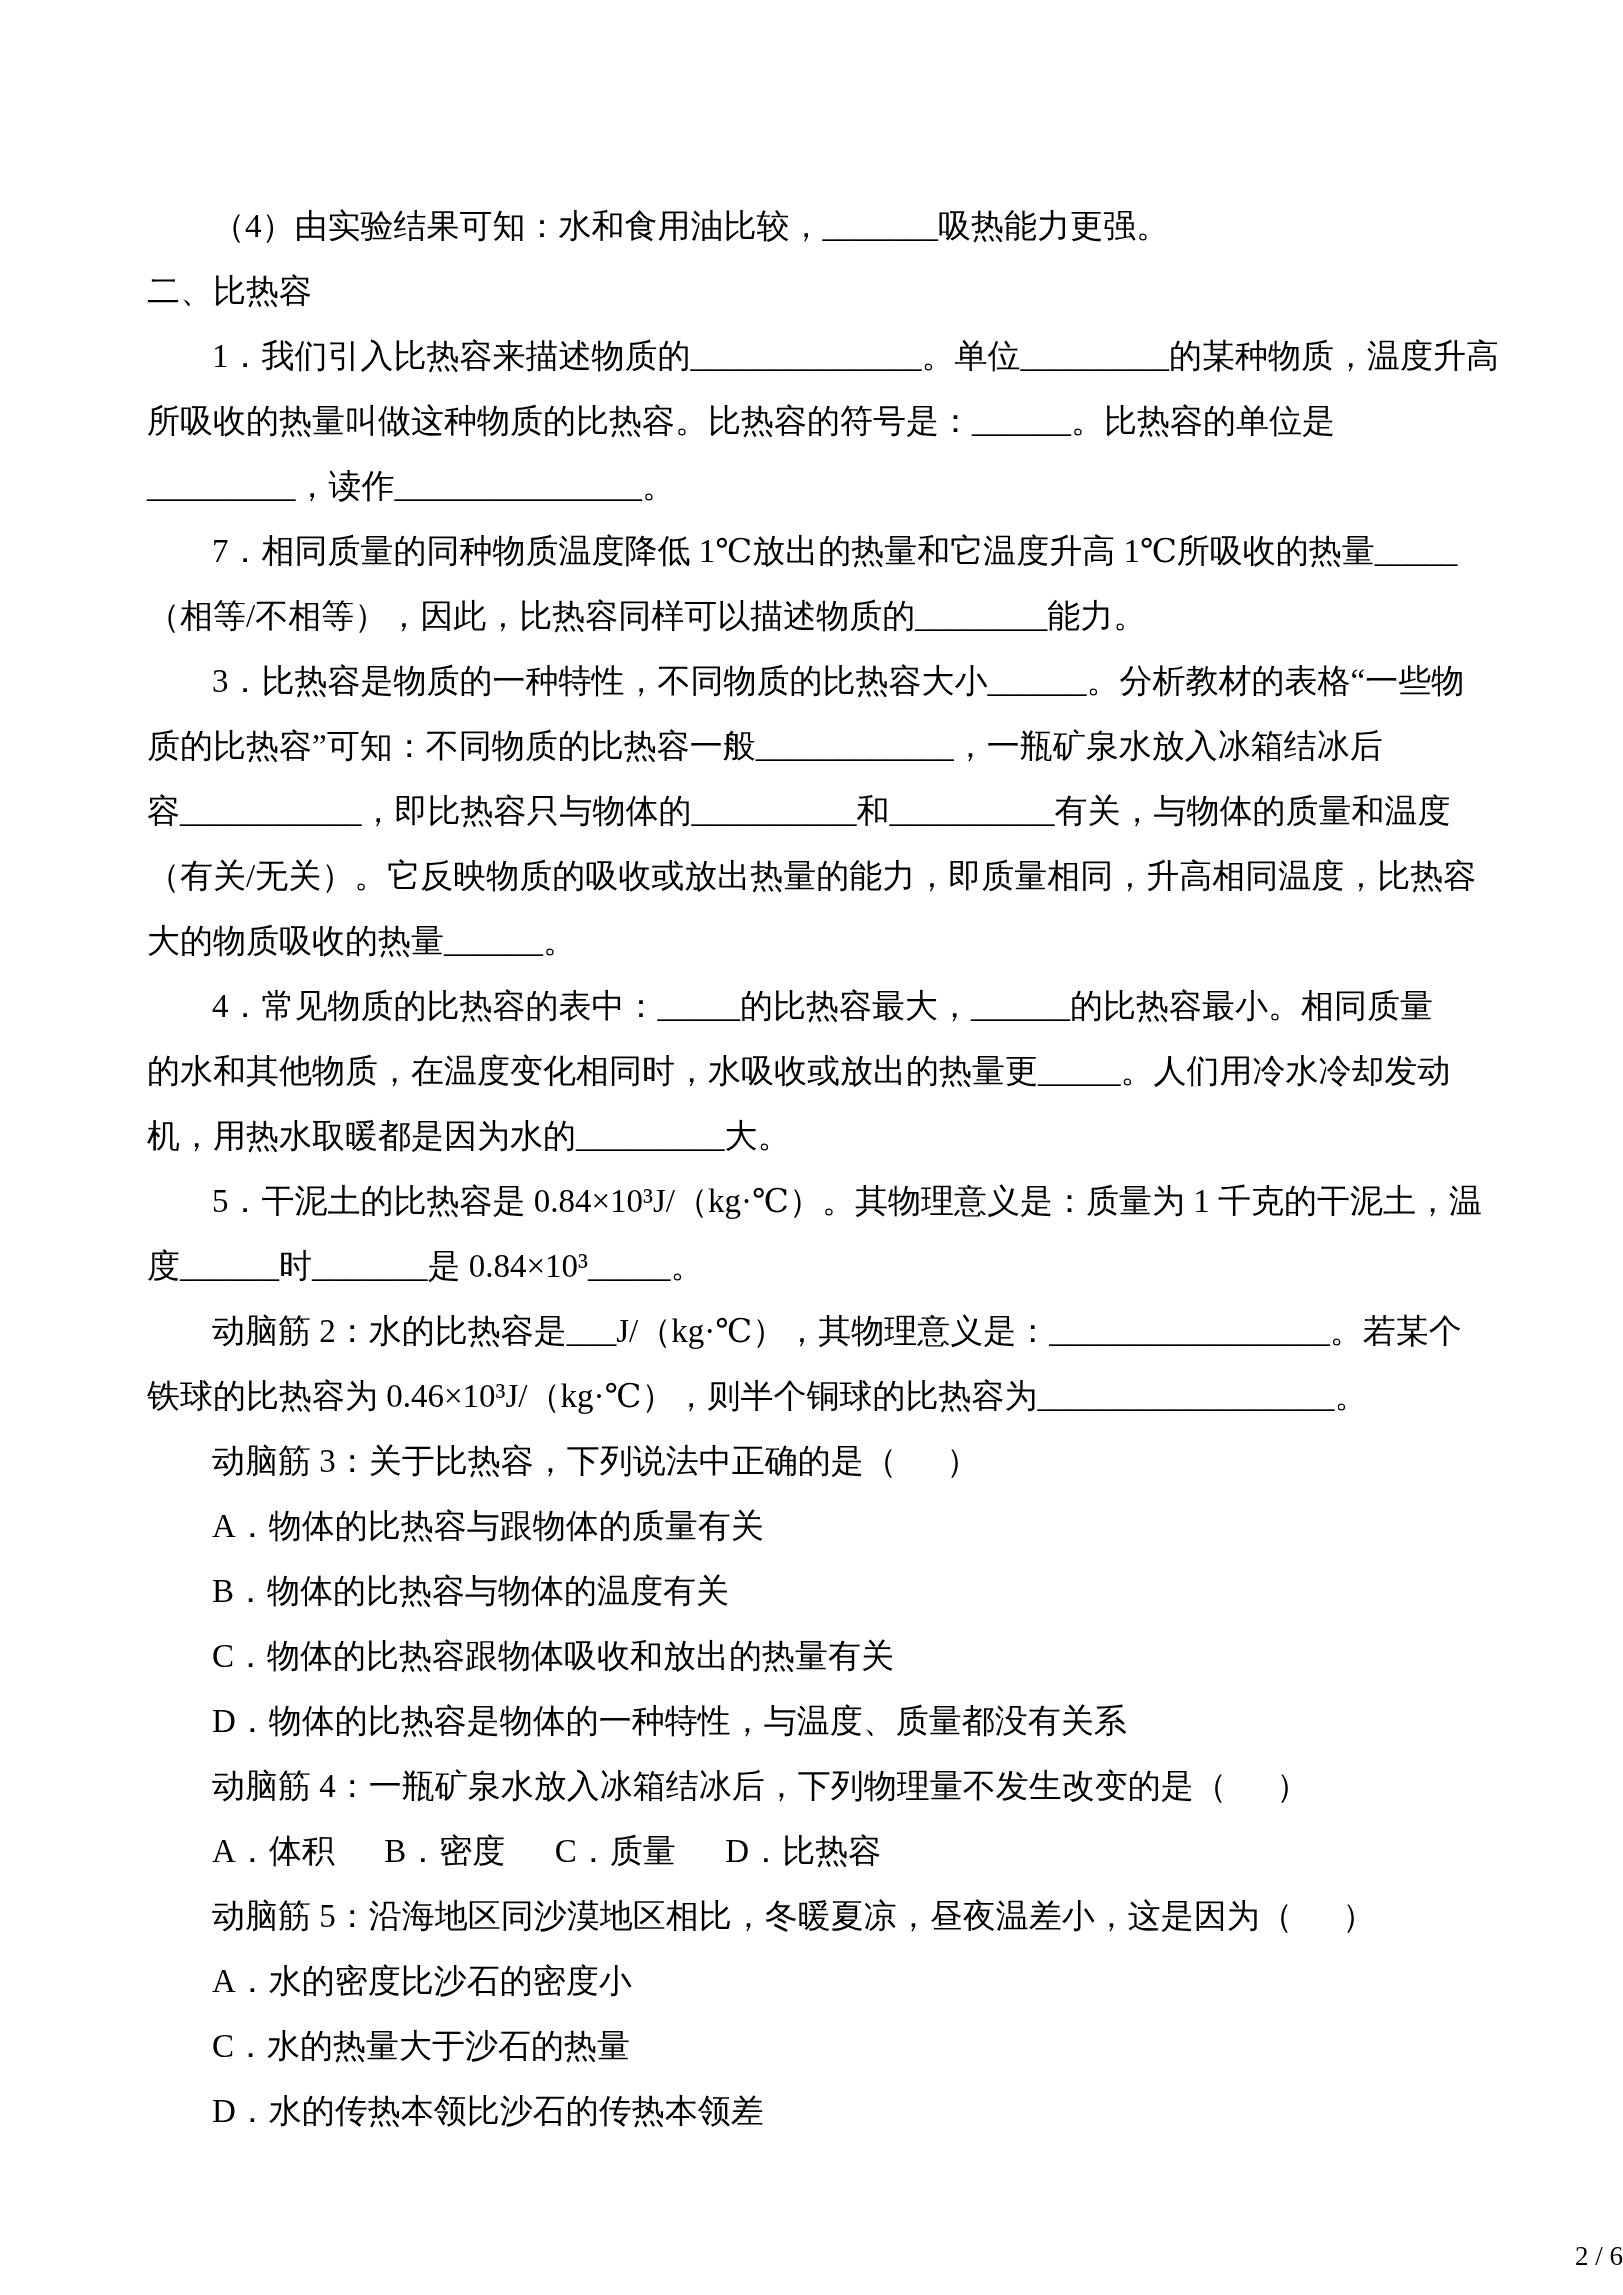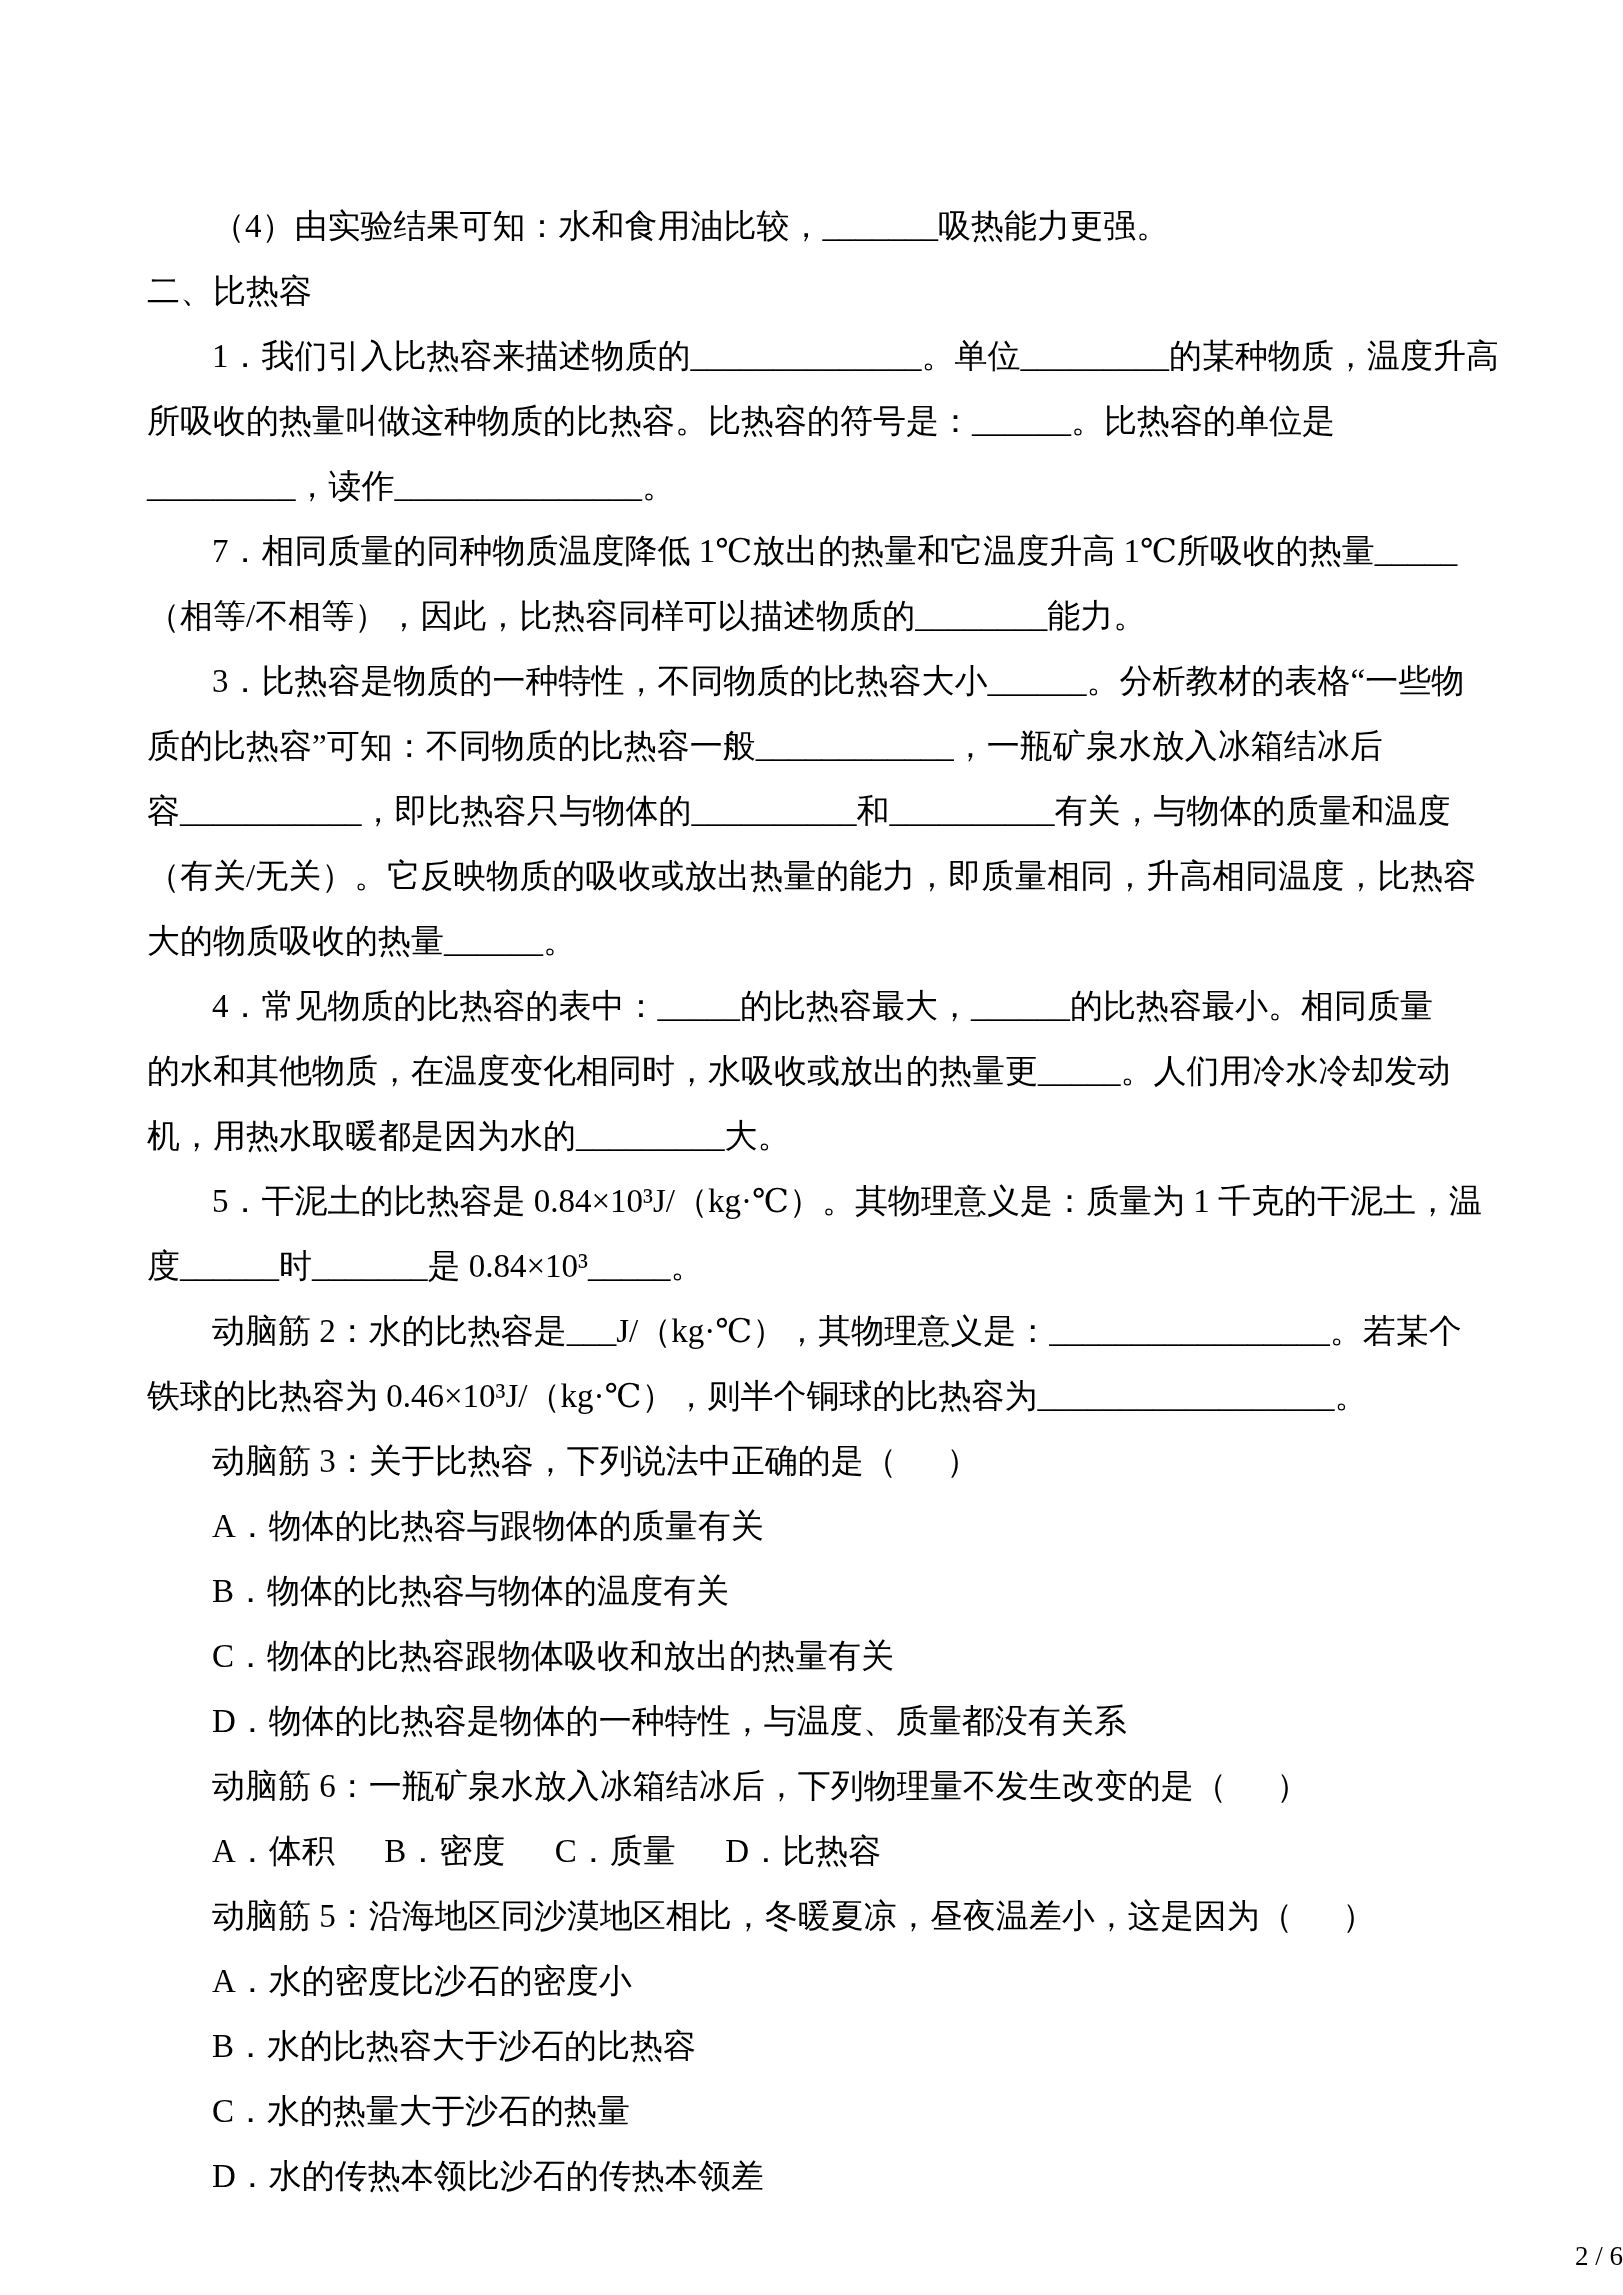--- a/index.html
+++ b/index.html
@@ -71,23 +71,22 @@
       <div class="line">机，用热水取暖都是因为水的_________大。</div>
       <div class="line indent">5．干泥土的比热容是 0.84×10³J/（kg·℃）。其物理意义是：质量为 1 千克的干泥土，温</div>
       <div class="line">度______时_______是 0.84×10³_____。</div>
       <div class="line indent">动脑筋 2：水的比热容是___J/（kg·℃），其物理意义是：_________________。若某个</div>
       <div class="line">铁球的比热容为 0.46×10³J/（kg·℃），则半个铜球的比热容为__________________。</div>
       <div class="line indent">动脑筋 3：关于比热容，下列说法中正确的是（      ）</div>
       <div class="line indent">A．物体的比热容与跟物体的质量有关</div>
       <div class="line indent">B．物体的比热容与物体的温度有关</div>
       <div class="line indent">C．物体的比热容跟物体吸收和放出的热量有关</div>
       <div class="line indent">D．物体的比热容是物体的一种特性，与温度、质量都没有关系</div>
-      <div class="line indent">动脑筋 6：一瓶矿泉水放入冰箱结冰后，下列物理量不发生改变的是（      ）</div>
+      <div class="line indent">动脑筋 4：一瓶矿泉水放入冰箱结冰后，下列物理量不发生改变的是（      ）</div>
       <div class="line indent">A．体积      B．密度      C．质量      D．比热容</div>
       <div class="line indent">动脑筋 5：沿海地区同沙漠地区相比，冬暖夏凉，昼夜温差小，这是因为（      ）</div>
       <div class="line indent">A．水的密度比沙石的密度小</div>
-      <div class="line indent">B．水的比热容大于沙石的比热容</div>
       <div class="line indent">C．水的热量大于沙石的热量</div>
       <div class="line indent">D．水的传热本领比沙石的传热本领差</div>
     </div>
   <div class="footer">2 / 6</div>
 </div>
 
 
 </body></html>

